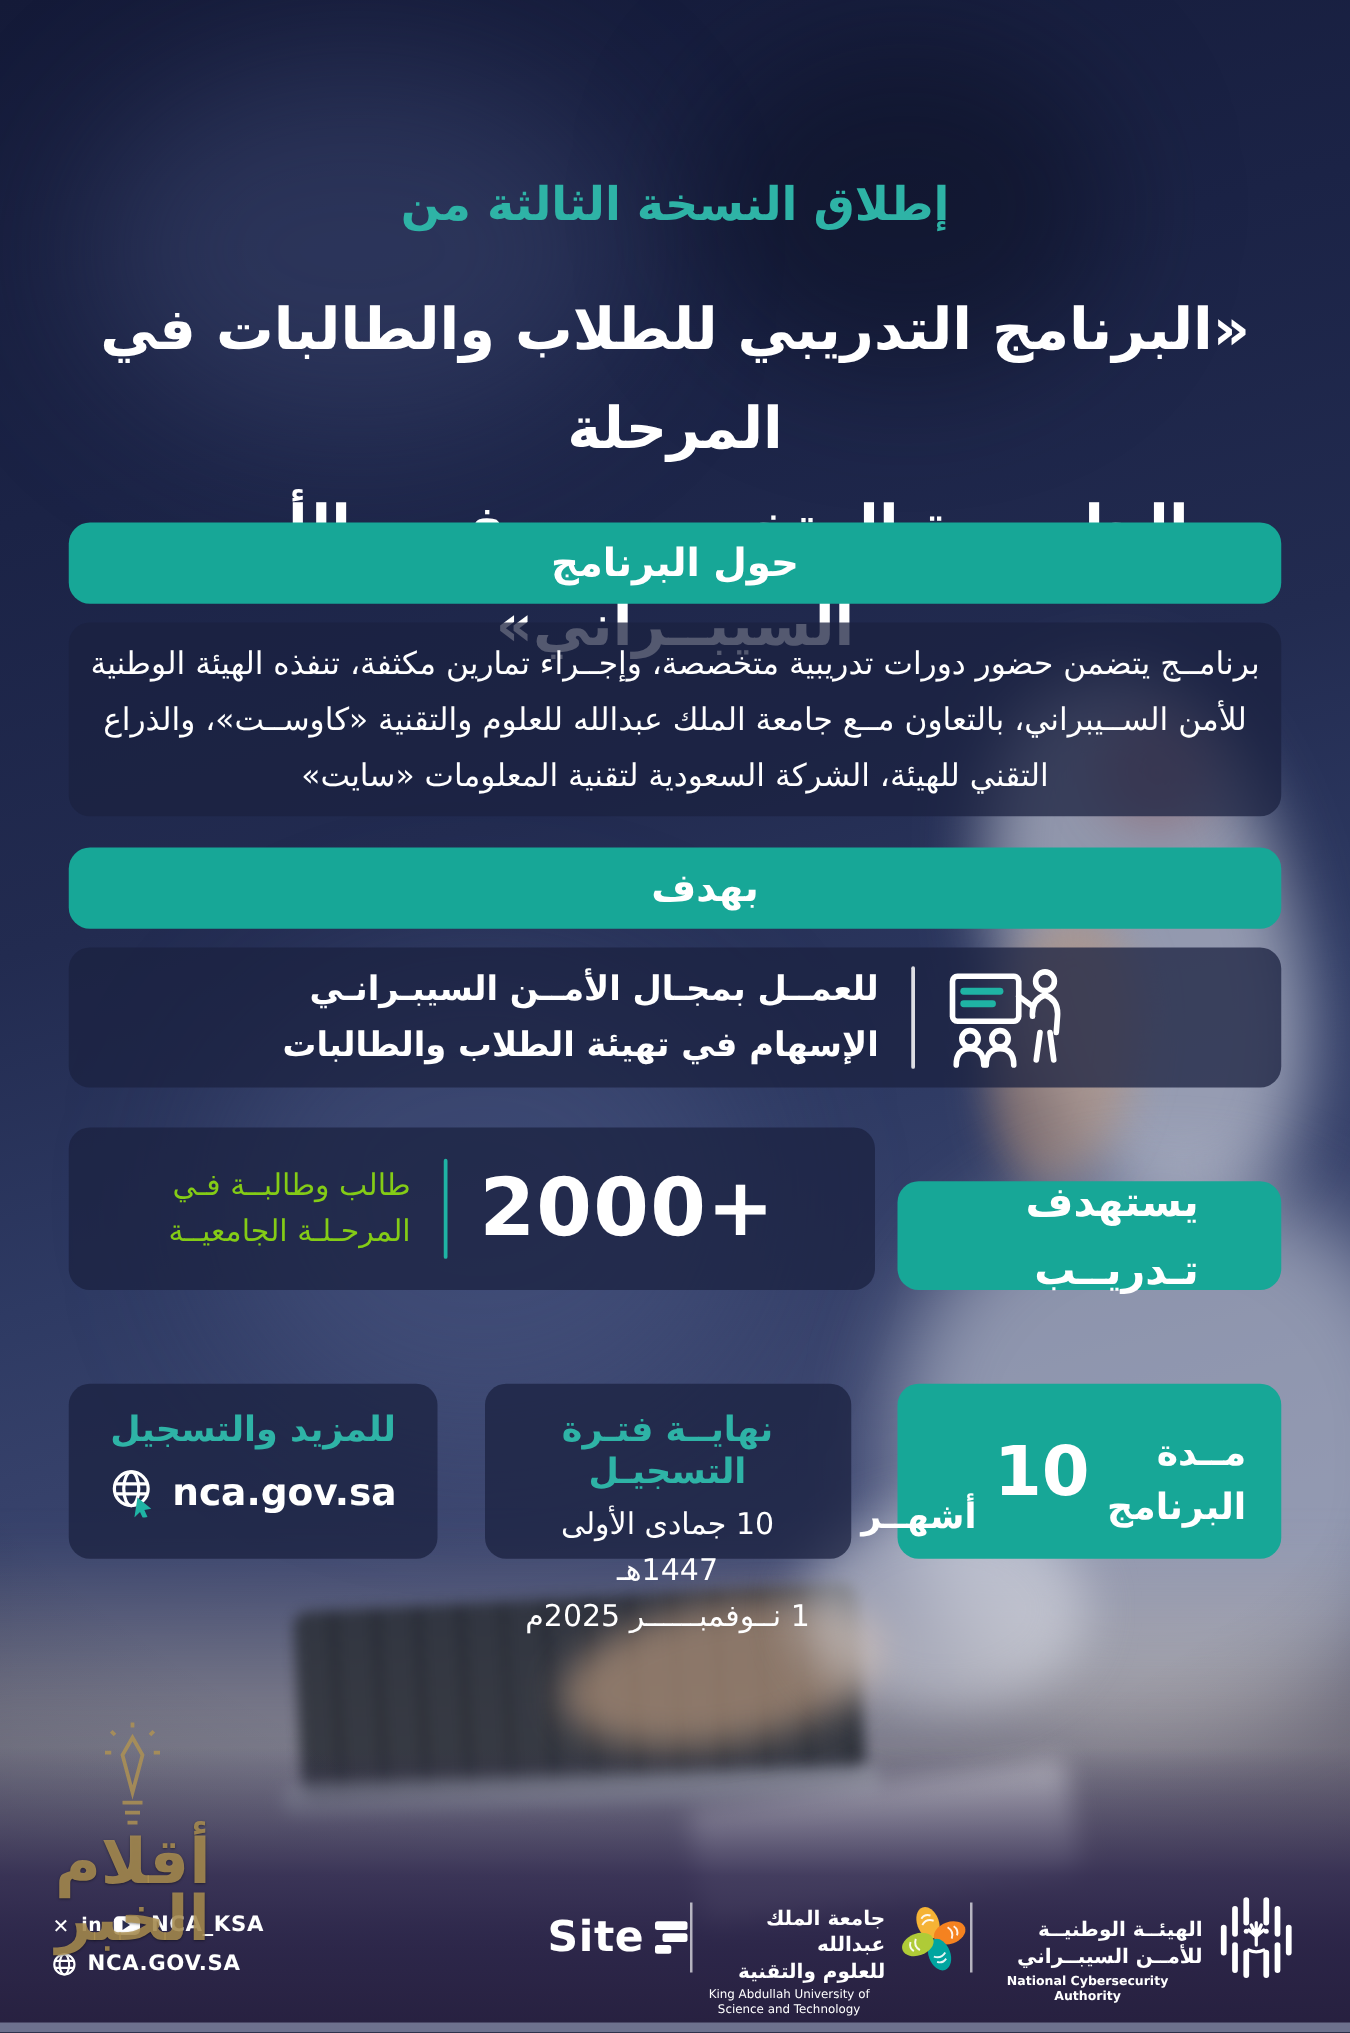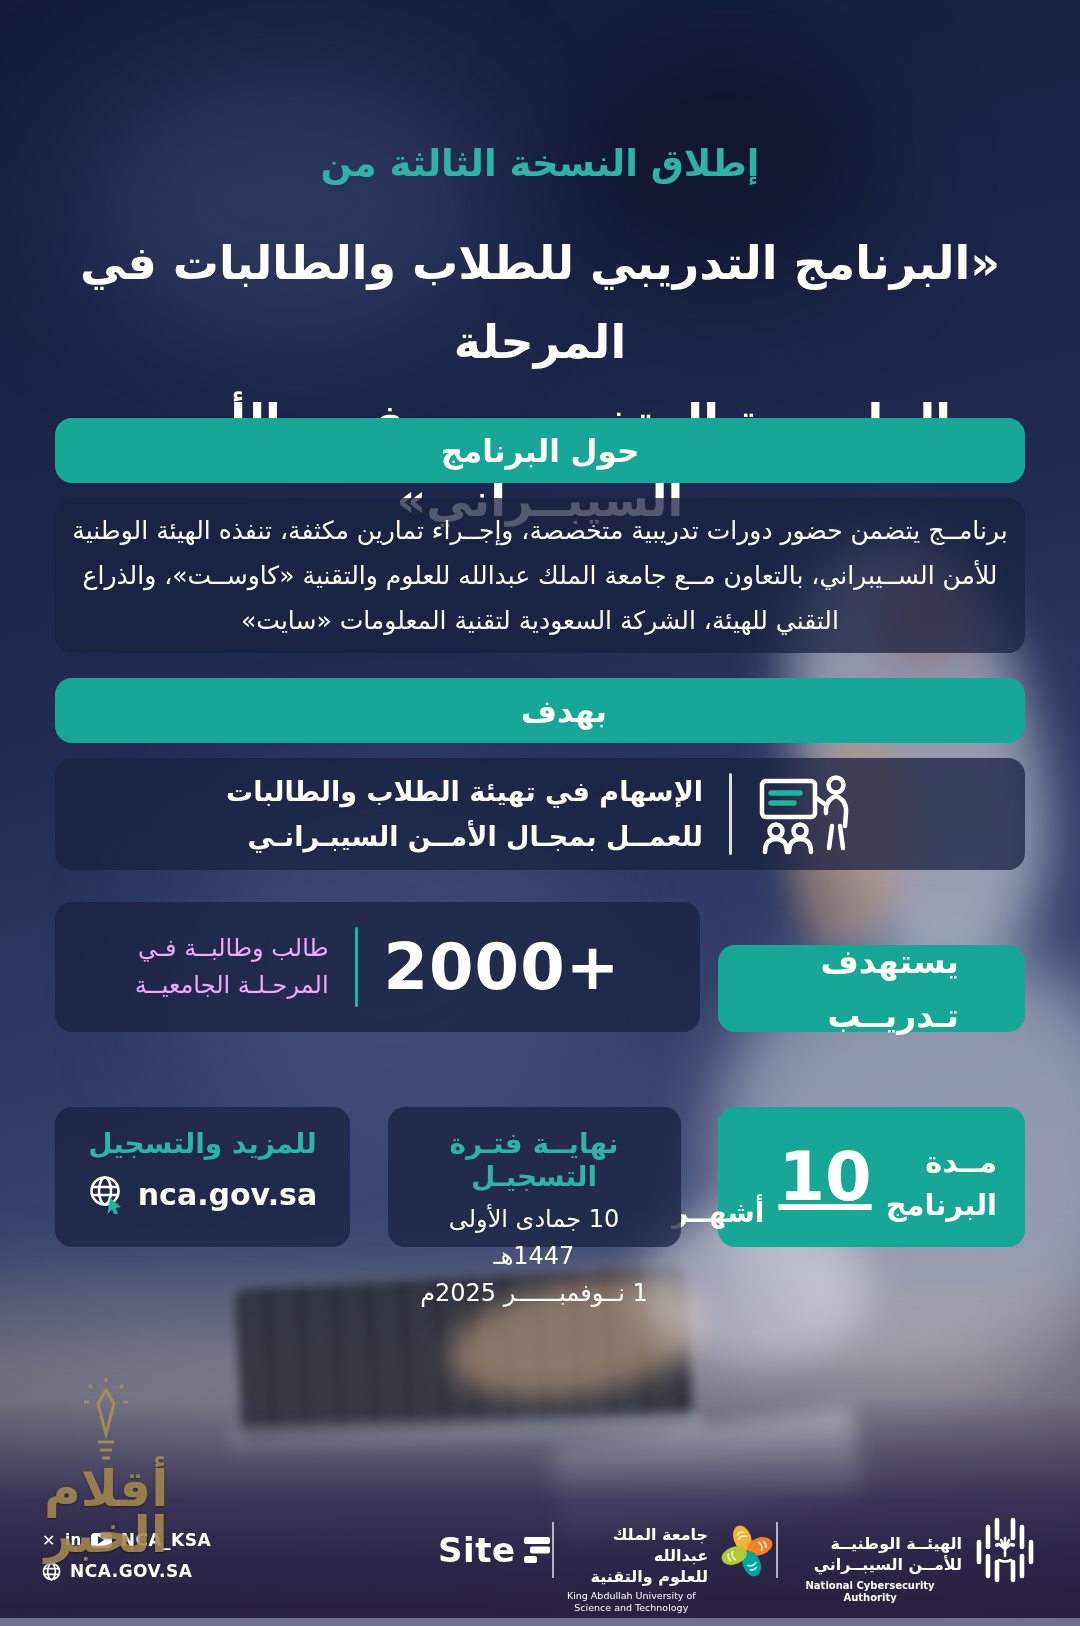--- a/index.html
+++ b/index.html
@@ -46,27 +46,27 @@
   .goal-div{width:3px;height:82px;background:rgba(255,255,255,.85);border-radius:2px;}
   
   .row-stats{position:absolute;top:902px;left:55px;right:55px;height:130px;display:flex;gap:18px;}
   .teal-card{background:#17A797;border-radius:17px;color:#fff;}
   .target-card{width:307px;display:flex;flex-direction:column;justify-content:center;
                text-align:right;padding-right:66px;font-size:33px;font-weight:700;line-height:1.62;box-sizing:border-box;margin-top:43px;}
   .stats-panel{flex:1;background:rgba(27,33,64,.75);border-radius:17px;
                display:flex;align-items:center;justify-content:center;gap:26px;}
   .big-number{color:#fff;font-size:64px;font-weight:700;letter-spacing:1px;}
   .stats-div{width:3px;height:80px;background:#1FB3A4;border-radius:2px;}
-  .stats-desc{color:#f0abfc;font-size:24px;line-height:1.55;text-align:right;}
+  .stats-desc{color:#84cc16;font-size:24px;line-height:1.55;text-align:right;}
   
   .row-info{position:absolute;top:1107px;left:55px;right:55px;height:140px;
             display:flex;justify-content:space-between;}
   .duration-card{width:307px;display:flex;align-items:center;padding-right:28px;gap:14px;box-sizing:border-box;}
   .dur-label{font-size:29px;font-weight:700;line-height:1.5;margin-top:14px;}
-  .dur-num{font-size:67px;font-weight:700;line-height:1;text-decoration:underline;}
+  .dur-num{font-size:55px;font-weight:700;line-height:1;}
   .dur-unit{font-size:28px;font-weight:700;align-self:flex-end;margin-bottom:18px;}
   .reg-panel{width:293px;background:rgba(27,33,64,.75);border-radius:17px;box-sizing:border-box;
              padding:20px 22px;text-align:center;}
   .reg-heading{color:#2EB3A6;font-size:28px;font-weight:700;margin-bottom:8px;}
   .reg-date{color:#fff;font-size:24px;line-height:1.55;}
   .more-panel{width:295px;background:rgba(27,33,64,.75);border-radius:17px;box-sizing:border-box;
               padding:20px 16px;text-align:center;}
   .more-heading{color:#2EB3A6;font-size:28px;font-weight:700;}
   .website-row{margin-top:14px;display:flex;direction:ltr;align-items:center;justify-content:center;gap:10px;
                color:#fff;font-size:30px;font-weight:700;}
@@ -146,22 +146,22 @@
           <path d="M78 24 q11 4 10 17 l-1 13 M78 24 q-11 4 -10 17 M68 33 l-11 -8"></path>
           <path d="M82 54 l3 22 M74 54 l-3 22"></path>
           <circle cx="18" cy="59" r="6.5"></circle>
           <path d="M7 80 q0 -13 11 -13 q11 0 11 13"></path>
           <circle cx="42" cy="59" r="6.5"></circle>
           <path d="M31 80 q0 -13 11 -13 q11 0 11 13"></path>
         </svg>
       </span>
       <span class="goal-div"></span>
       <div class="goal-text">
+        <div>للعمــل بمجـال الأمــن السيبـرانـي</div>
         <div>الإسهام في تهيئة الطلاب والطالبات</div>
-        <div>للعمــل بمجـال الأمــن السيبـرانـي</div>
       </div>
     </div>
 
     <div class="row-stats">
       <div class="teal-card target-card">
         <div>يستهدف</div>
         <div>تـدريــب</div>
       </div>
       <div class="stats-panel">
         <span class="big-number" dir="ltr">2000+</span>

